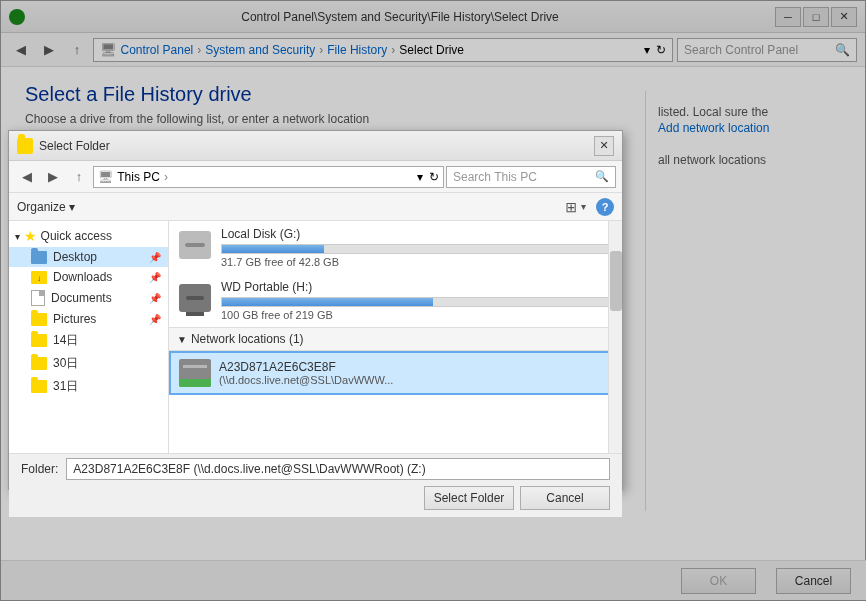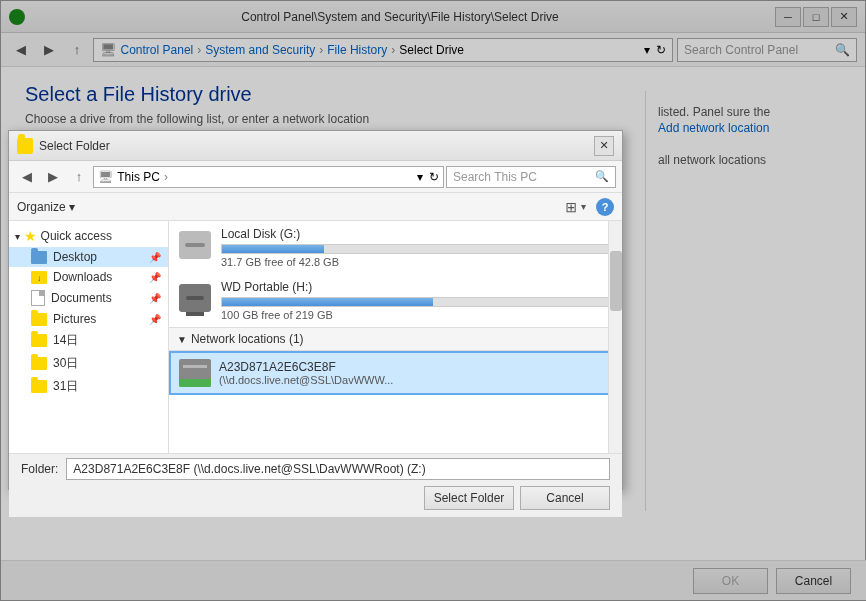--- a/index.html
+++ b/index.html
@@ -532,21 +532,21 @@
       position: absolute;
       bottom: 0; left: 0;
       width: 866px;
       height: 40px;
       background: #f0f0f0;
       border-top: 1px solid #ddd;
       display: flex;
       align-items: center;
       justify-content: flex-end;
       padding: 0 16px;
-      gap: 8px;
+      gap: 20px;
     }
 
     .bottom-btn {
       min-width: 75px;
       height: 26px;
       background: linear-gradient(to bottom, #f0f0f0, #e0e0e0);
       border: 1px solid #adadad;
       font-size: 12px;
       cursor: pointer;
       color: #333;
@@ -597,21 +597,21 @@
       <span style="margin-left:auto;">🔍</span>
     </div>
   </div>
 
   <div class="bg-content">
     <div class="bg-title">Select a File History drive</div>
     <div class="bg-subtitle">Choose a drive from the following list, or enter a network location</div>
   </div>
 
   <div class="bg-right-panel">
-    <div class="bg-right-text">listed. Panel sure the</div>
+    <div class="bg-right-text">listed. Local sure the</div>
     <a class="add-network-link">Add network location</a>
     <div class="bg-right-text" style="margin-top:16px;">all network locations</div>
   </div>
 
   <div class="bg-bottom-bar">
     <button class="bottom-btn disabled">OK</button>
     <button class="bottom-btn">Cancel</button>
   </div>
 </div>
 

